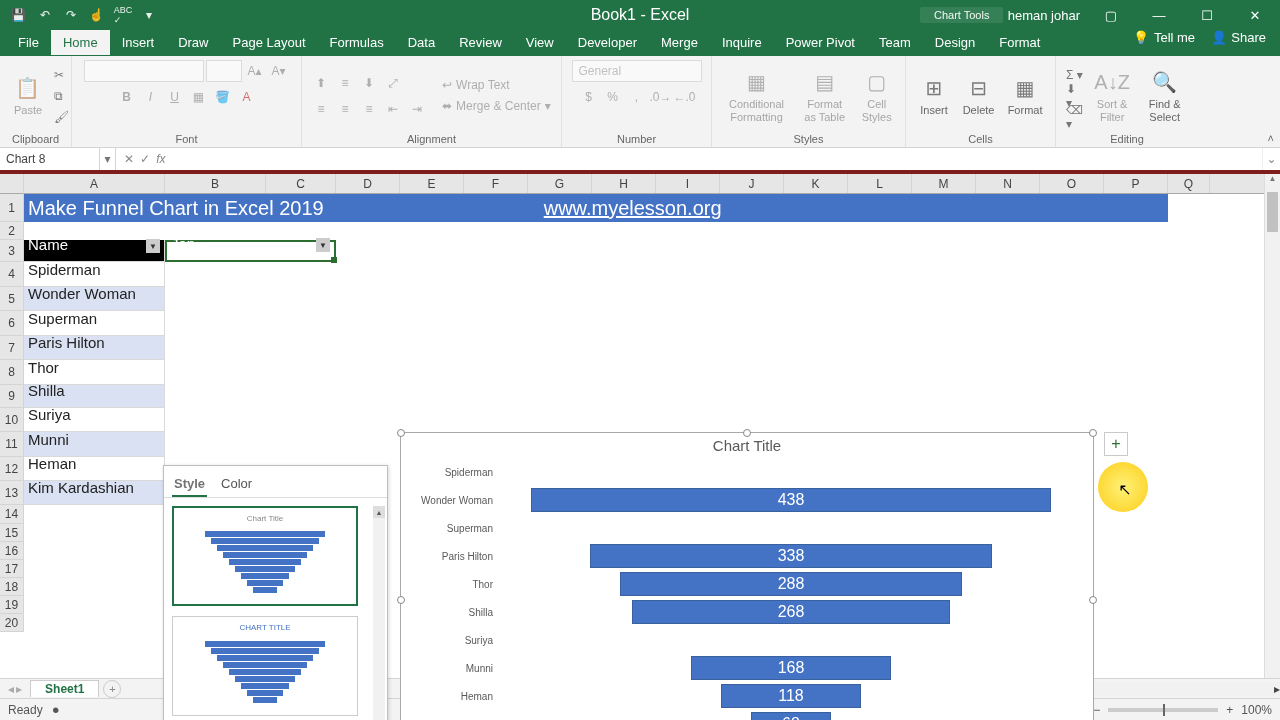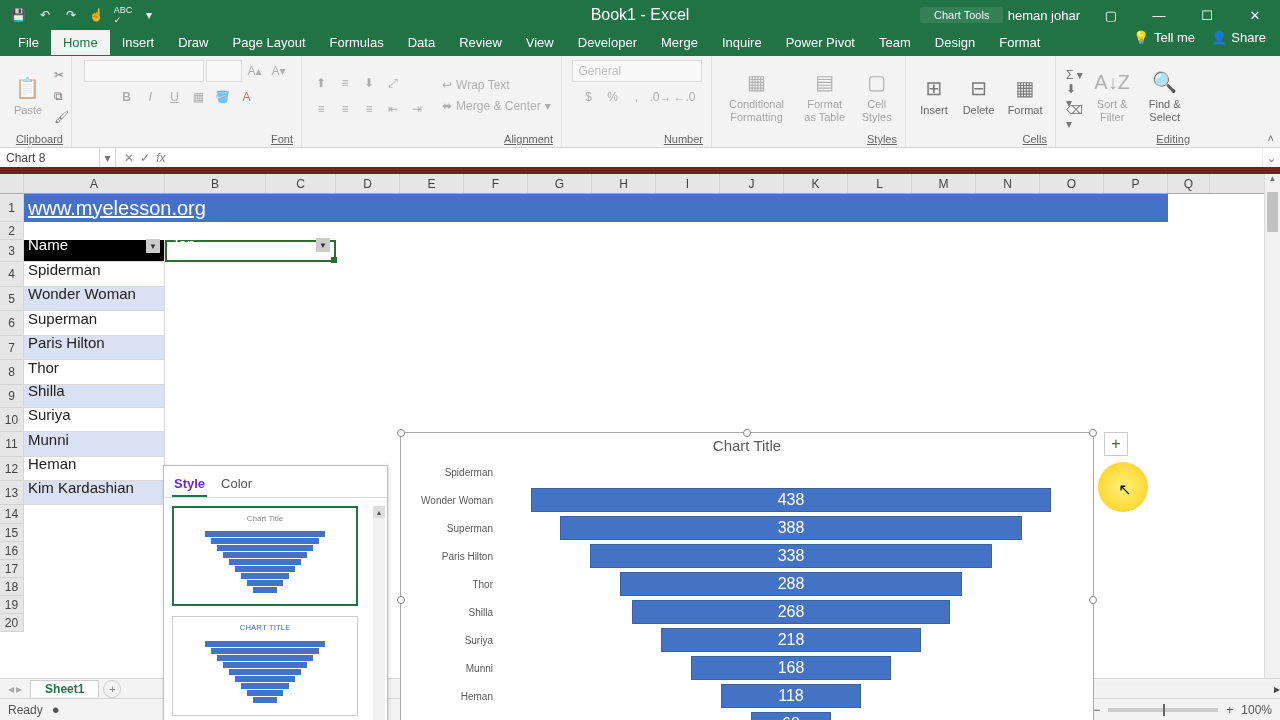--- a/index.html
+++ b/index.html
@@ -18,70 +18,70 @@
   .ribbon-tabs { background: #217346; height: 26px; display: flex; align-items: flex-start; padding-left: 6px; color: #fff; }
   .ribbon-tab { padding: 5px 12px; font-size: 13px; cursor: pointer; }
   .ribbon-tab.active { background: #f3f3f3; color: #217346; }
   .ribbon-tabs-right { margin-left: auto; display: flex; align-items: center; gap: 16px; padding-right: 14px; font-size: 13px; }
   .tell-me { display: flex; align-items: center; gap: 4px; }
   .share-link { display: flex; align-items: center; gap: 4px; }
 
   
   .ribbon { background: #f3f3f3; height: 92px; border-bottom: 1px solid #d4d4d4; display: flex; position: relative; }
   .ribbon-group { padding: 4px 8px 2px 8px; display: flex; flex-direction: column; justify-content: space-between; border-right: 1px solid #e1e1e1; }
-  .ribbon-group-label { text-align: right; font-size: 11px; color: #666; padding-top: 2px; text-decoration: underline; }
+  .ribbon-group-label { text-align: center; font-size: 11px; color: #666; padding-top: 2px; }
   .rg-upper { display: flex; align-items: center; gap: 4px; flex: 1; }
   .big-btn { display: flex; flex-direction: column; align-items: center; justify-content: center; gap: 2px; padding: 4px 6px; min-width: 40px; height: 66px; }
   .big-btn .icon { width: 28px; height: 28px; display: flex; align-items: center; justify-content: center; font-size: 20px; color: #7a7a7a; }
   .big-btn .lbl { font-size: 11px; color: #666; line-height: 1.1; text-align: center; }
   .small-stack { display: flex; flex-direction: column; gap: 0px; }
   .small-stack > div { height: 21px; display: flex; align-items: center; gap: 4px; padding: 0 2px; font-size: 12px; color: #777; }
   .font-controls { display: flex; flex-direction: column; gap: 4px; }
   .font-row { display: flex; align-items: center; gap: 2px; }
   .fake-select { background: #fff; border: 1px solid #c9c9c9; height: 22px; display: flex; align-items: center; padding: 0 6px; font-size: 12px; color: #999; }
   .btn-icon { width: 22px; height: 22px; display: flex; align-items: center; justify-content: center; color: #777; border: 1px solid transparent; }
   .disabled { opacity: .55; }
   .collapse-ribbon { position: absolute; right: 6px; bottom: 3px; font-size: 11px; color: #666; }
 
   
-  .formula-bar { height: 26px; border-bottom: 7px solid #7f1d1d; display: flex; align-items: stretch; }
+  .formula-bar { height: 26px; border-bottom: 4px solid #7f1d1d; display: flex; align-items: stretch; }
   .name-box { width: 100px; border-right: 1px solid #d4d4d4; display: flex; align-items: center; padding: 0 6px; font-size: 12px; color: #444; }
   .name-box-dd { width: 16px; display:flex; align-items:center; justify-content:center; color:#777; border-right:1px solid #d4d4d4;}
   .fx-btns { display: flex; align-items: center; gap: 6px; padding: 0 8px; color: #888; }
   .fx-input { flex: 1; padding: 0 6px; display:flex; align-items:center; }
   .fx-expand { width: 18px; display:flex; align-items:center; justify-content:center; color:#888; border-left:1px solid #eee;}
 
   
   .grid-area { position: relative; height: 524px; background: #fff; }
   .corner { position: absolute; left: 0; top: 0; width: 24px; height: 20px; border-right: 1px solid #d4d4d4; border-bottom: 1px solid #aaa; background: #e6e6e6; }
   .col-headers { position: absolute; left: 24px; top: 0; right: 16px; height: 20px; display: flex; border-bottom: 1px solid #aaa; background: #e6e6e6; }
   .col-h { border-right: 1px solid #d4d4d4; display:flex; align-items:center; justify-content:center; font-size:12px; color:#444; }
   .row-headers { position: absolute; left: 0; top: 20px; width: 24px; display: flex; flex-direction: column; background: #e6e6e6; }
   .row-h { border-bottom: 1px solid #d4d4d4; border-right:1px solid #d4d4d4; display:flex; align-items:center; justify-content:center; font-size:12px; color:#444; }
   .cells { position: absolute; left:24px; top:20px; right:16px; bottom:20px; }
   .vscroll { position:absolute; right:0; top:0; width:16px; bottom:20px; background:#f1f1f1; border-left:1px solid #ddd;}
   .vscroll-thumb { position:absolute; top:18px; left:2px; right:2px; height:40px; background:#c1c1c1; border-radius:1px;}
 
   
   .banner { position: absolute; left: 0; top: 0; height: 28px; background: #4472c4; display: flex; align-items: center; color: #fff; font-size: 20px; padding-left: 4px; }
-  .banner-link { text-decoration: underline; }
+  .banner-link { margin-left: 220px; text-decoration: underline; }
 
   
   .cell { position: absolute; border-right: 1px solid #d9d9d9; border-bottom: 1px solid #d9d9d9; display: flex; align-items: flex-end; padding: 8px 4px; font-size: 15px; color: #222; background: #fff;}
   .header-cell { background: #000; color: #fff; font-weight: 500; }
   .header-cell .dd { margin-left:auto; width:14px; height:14px; background:#ccc; display:flex; align-items:center; justify-content:center; color:#333; font-size:8px;}
   .row-banded { background: #d9e1f2; }
   .sel-b { border: 2px solid #2c6e31; background: #fff; }
   .sel-b::after{content:""; position:absolute; right:-3px; bottom:-3px; width:6px; height:6px; background:#2c6e31;}
 
   
   .style-pane { position:absolute; left:163px; top:291px; width:225px; height:389px; background:#fff; border:1px solid #bdbdbd; box-shadow: 1px 1px 4px rgba(0,0,0,.15); z-index:5;}
   .style-pane-tabs { display:flex; border-bottom:1px solid #ddd; padding:6px 8px 0 8px; gap:12px;}
   .style-pane-tab { font-size:13px; padding:4px 2px; color:#555; }
-  .style-pane-tab.active { color:#6d28d9; font-weight:600; border-bottom:2px solid #217346;}
+  .style-pane-tab.active { color:#737373; font-weight:600; border-bottom:2px solid #217346;}
   .style-pane-body { padding:8px; overflow-y:auto; height:350px; position:relative;}
   .style-thumb { width:186px; height:100px; border:1px solid #ccc; margin-bottom:10px; display:flex; align-items:center; justify-content:center; flex-direction:column; padding:6px; }
   .style-thumb.selected { border:2px solid #217346; }
   .mini-funnel { display:flex; flex-direction:column; align-items:center; gap:1px; flex:1; justify-content:center; }
   .mini-bar { height:6px; background:#4472c4;}
   .style-thumb .mini-title{ font-size:8px; color:#888; margin-bottom:2px;}
   .pane-scroll { position:absolute; right:2px; top:8px; bottom:8px; width:12px; }
   .pane-scroll .arrow{width:12px; height:12px; background:#ddd; display:flex; align-items:center; justify-content:center; font-size:7px; color:#555;}
   .pane-scroll .track{ background:#f1f1f1; flex:1; }
 
@@ -353,20 +353,21 @@
       <div class="row-h" style="height: 19px; text-align: right;">14</div>
       <div class="row-h" style="height: 18px;">15</div>
       <div class="row-h" style="height: 18px;">16</div>
       <div class="row-h" style="height: 18px;">17</div>
       <div class="row-h" style="height: 18px;">18</div>
       <div class="row-h" style="height: 18px;">19</div>
       <div class="row-h" style="height: 18px;">20</div>
     </div>
   <div class="cells" id="cellsLayer">
       <div class="banner" style="width: 1144px;">
+        <span>Make Funnel Chart in Excel 2019</span>
         <span class="banner-link">www.myelesson.org</span>
       </div>
       <div class="cell header-cell" style="left: 0px; top: 46px; width: 141px; height: 22px;">Name<div class="dd">▼</div></div>
       <div class="cell header-cell sel-b" style="left: 141px; top: 46px; width: 171px; height: 22px;">Jan<div class="dd">▼</div></div>
       <div class="cell " style="left: 0px; top: 68px; width: 141px; height: 25px;">Spiderman</div>
       <div class="cell row-banded" style="left: 0px; top: 93px; width: 141px; height: 24px;">Wonder Woman</div>
       <div class="cell " style="left: 0px; top: 117px; width: 141px; height: 25px;">Superman</div>
       <div class="cell row-banded" style="left: 0px; top: 142px; width: 141px; height: 24px;">Paris Hilton</div>
       <div class="cell " style="left: 0px; top: 166px; width: 141px; height: 25px;">Thor</div>
       <div class="cell row-banded" style="left: 0px; top: 191px; width: 141px; height: 23px;">Shilla</div>
@@ -387,23 +388,20 @@
           <div class="funnel-label">Spiderman</div>
         </div>
         <div class="funnel-row">
           <div class="funnel-label">Wonder Woman</div>
           <div class="funnel-bar-wrap">
             <div class="funnel-bar" style="width: 520.574px;">438</div>
           </div>
         </div>
         <div class="funnel-row">
           <div class="funnel-label">Superman</div>
-          <div class="funnel-bar-wrap">
-            <div class="funnel-bar" style="width: 461.148px;">388</div>
-          </div>
         </div>
         <div class="funnel-row">
           <div class="funnel-label">Paris Hilton</div>
           <div class="funnel-bar-wrap">
             <div class="funnel-bar" style="width: 401.721px;">338</div>
           </div>
         </div>
         <div class="funnel-row">
           <div class="funnel-label">Thor</div>
           <div class="funnel-bar-wrap">
@@ -411,23 +409,20 @@
           </div>
         </div>
         <div class="funnel-row">
           <div class="funnel-label">Shilla</div>
           <div class="funnel-bar-wrap">
             <div class="funnel-bar" style="width: 318.525px;">268</div>
           </div>
         </div>
         <div class="funnel-row">
           <div class="funnel-label">Suriya</div>
-          <div class="funnel-bar-wrap">
-            <div class="funnel-bar" style="width: 259.098px;">218</div>
-          </div>
         </div>
         <div class="funnel-row">
           <div class="funnel-label">Munni</div>
           <div class="funnel-bar-wrap">
             <div class="funnel-bar" style="width: 199.672px;">168</div>
           </div>
         </div>
         <div class="funnel-row">
           <div class="funnel-label">Heman</div>
           <div class="funnel-bar-wrap">

